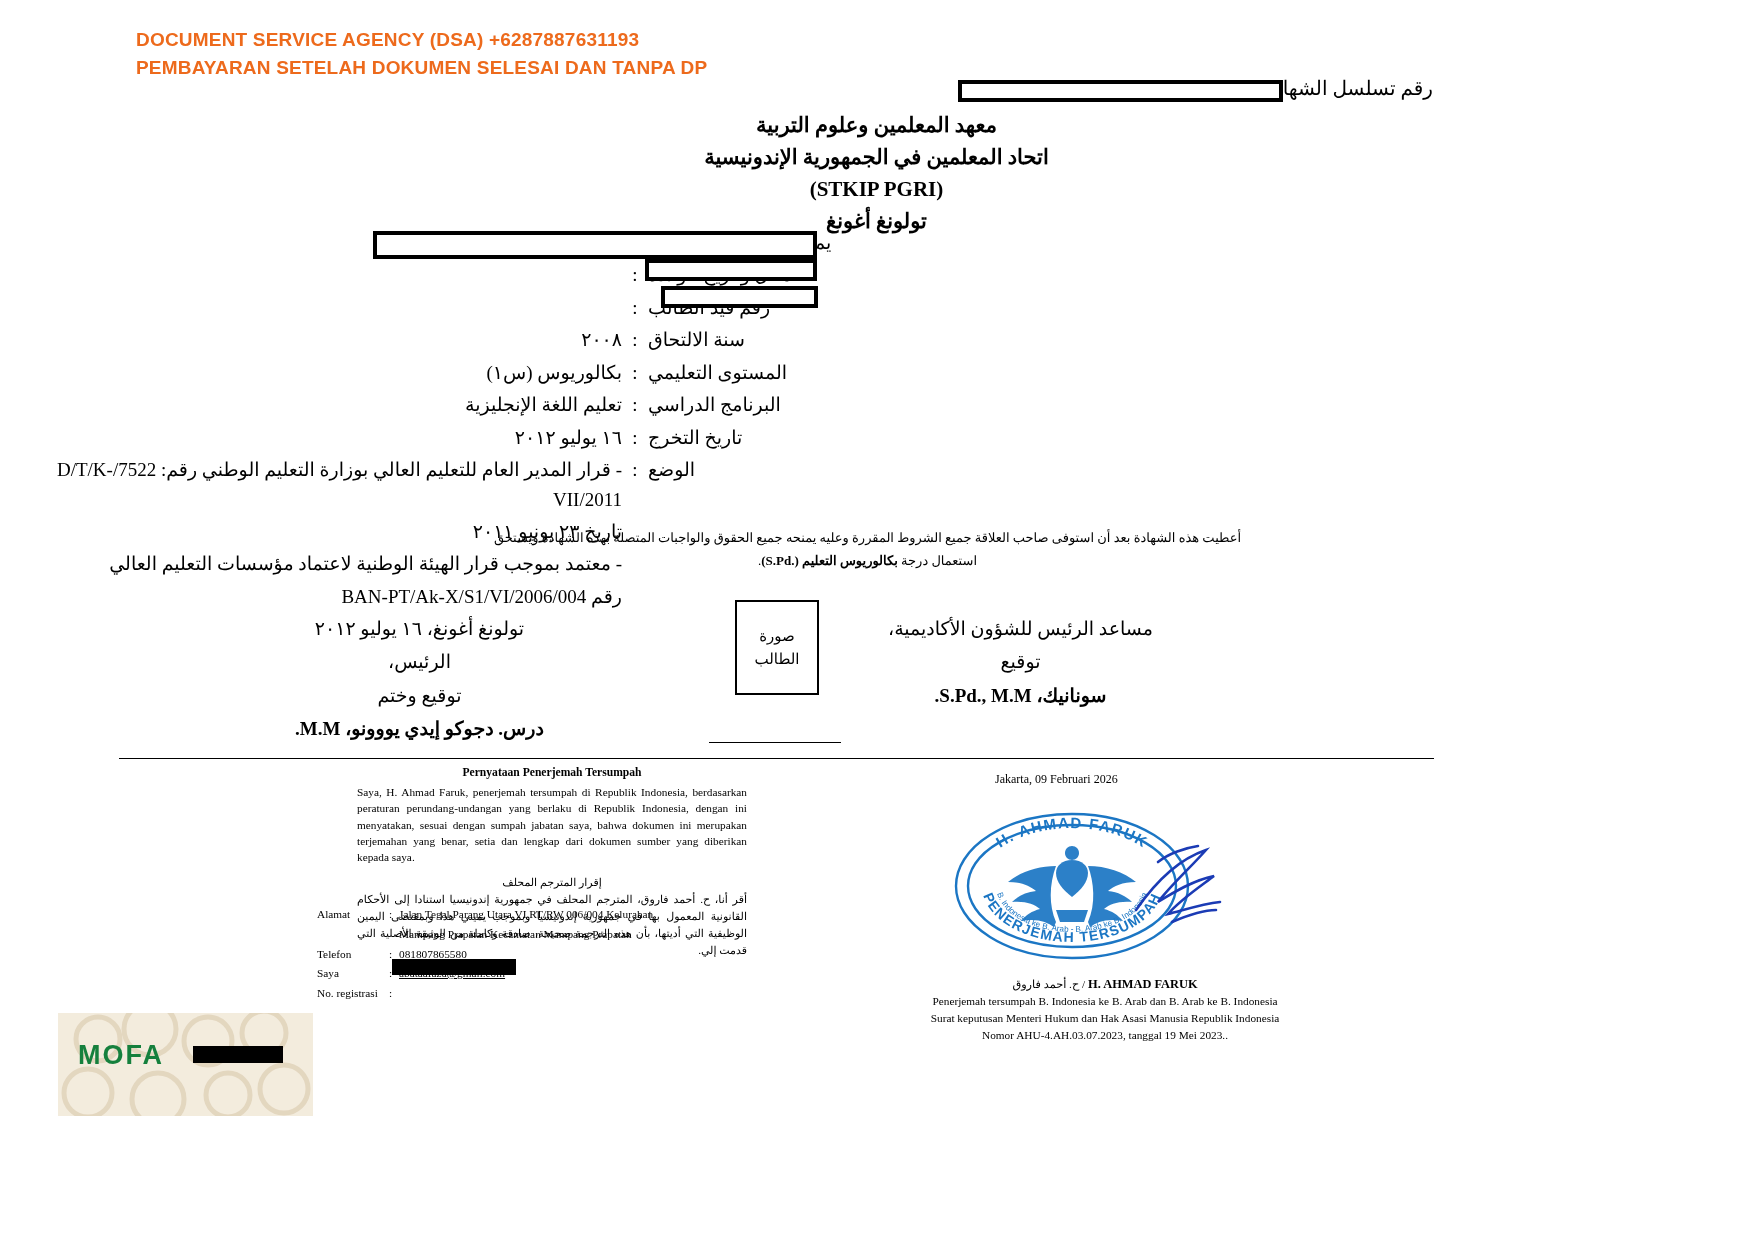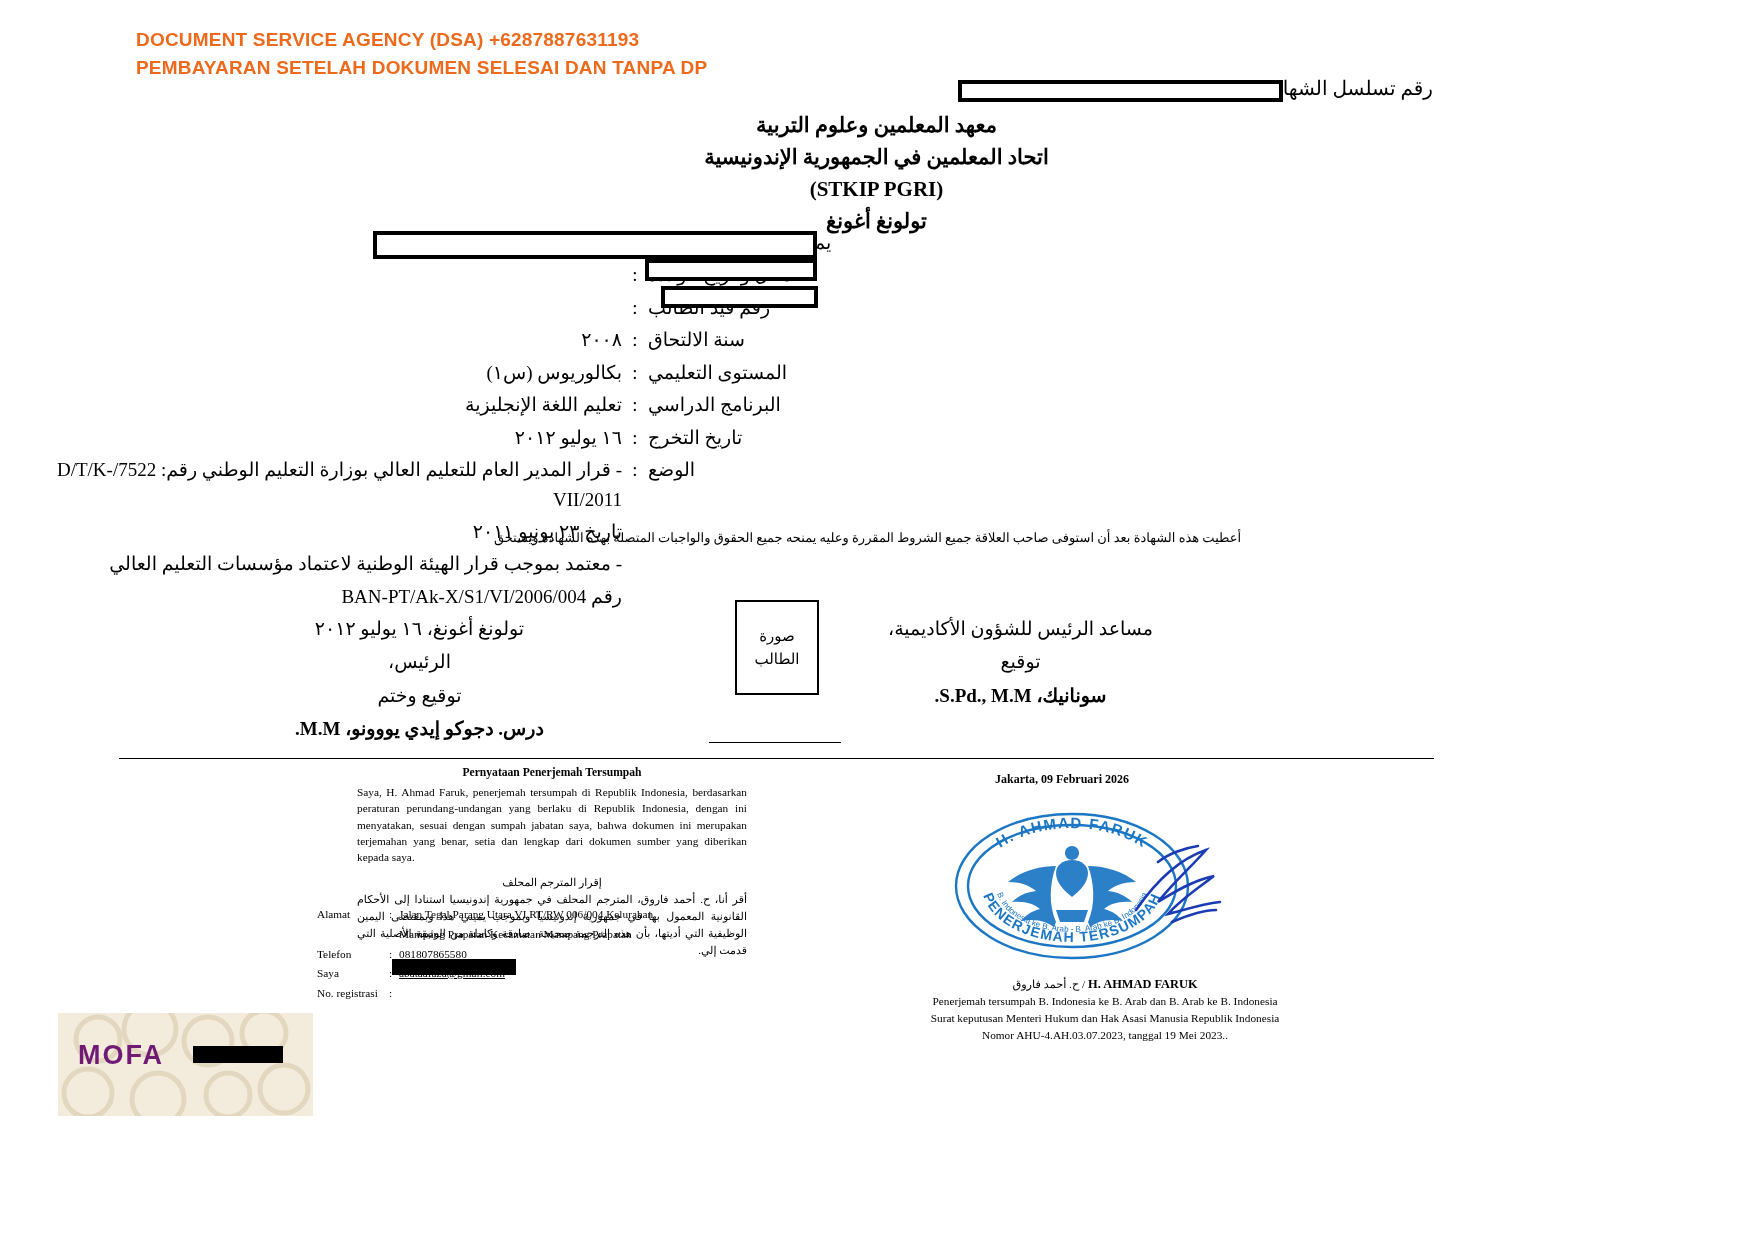--- a/index.html
+++ b/index.html
@@ -109,21 +109,21 @@
     position:absolute; top:905px; left:317px; width:400px;
     font-size:11.3px; line-height:1.75;
   }
   .tr-table table { border-collapse:collapse; }
   .tr-table td { vertical-align:top; padding:0 4px 0 0; }
   .tr-table td.k { width:72px; }
   .tr-table td.s { width:10px; }
 
   
   .jak-date {
-    position:absolute; top:772px; left:995px; font-size:12px;font-weight:bold;
+    position:absolute; top:772px; left:995px; font-size:12px;
   }
   .seal { position:absolute; top:806px; left:952px; width:240px; height:160px; }
   .sig-scribble {
     position:absolute; top:840px; left:1128px; width:110px; height:90px;
   }
   .tr-footer {
     position:absolute; top:975px; left:845px; width:520px;
     text-align:center; font-size:11.3px; line-height:1.48;
   }
   .tr-footer .nm { font-weight:bold; font-size:12.4px; }
@@ -132,21 +132,21 @@
   
   .mofa {
     position:absolute; left:58px; top:1013px; width:255px; height:103px;
     background:#F3EBDC;
     opacity:0.95;
   }
   .mofa-text {
     position:absolute; left:78px; top:1040px;
     font-family:"Liberation Sans", sans-serif;
     font-size:27px; font-weight:bold; letter-spacing:2px;
-    color:#701a75;
+    color:#15803d;
   }
 </style>
 </head>
 <body>
 
 <div class="page">
 
   <div class="banner"><span>DOCUMENT SERVICE AGENCY (DSA) +6287887631193</span><br><span>PEMBAYARAN SETELAH DOKUMEN SELESAI DAN TANPA DP</span></div>
 
   <div class="serial-label">رقم تسلسل الشهادة :</div>
@@ -230,20 +230,23 @@
 
     </div>
   </div>
 
   <div class="redact" style="left:373px; top:231px; width:444px; height:28px;"></div>
   <div class="redact" style="left:645px; top:259px; width:172px; height:22px;"></div>
   <div class="redact" style="left:661px; top:286px; width:157px; height:22px;"></div>
 
   <div class="para">
     <div>أعطيت هذه الشهادة بعد أن استوفى صاحب العلاقة جميع الشروط المقررة وعليه يمنحه جميع الحقوق والواجبات المتصلة بهذه الشهادة ويستحق</div>
+    <div>
+      <span>استعمال درجة </span><b>بكالوريوس التعليم (.S.Pd)</b><span>.</span>
+    </div>
   </div>
 
   <div class="sig-right">
     <div>مساعد الرئيس للشؤون الأكاديمية،</div>
     <div>توقيع</div>
     <div class="sig-name">سونانيك، S.Pd., M.M.</div>
   </div>
 
   <div class="photo-box">
     <span style="white-space:pre-line;">صورة

